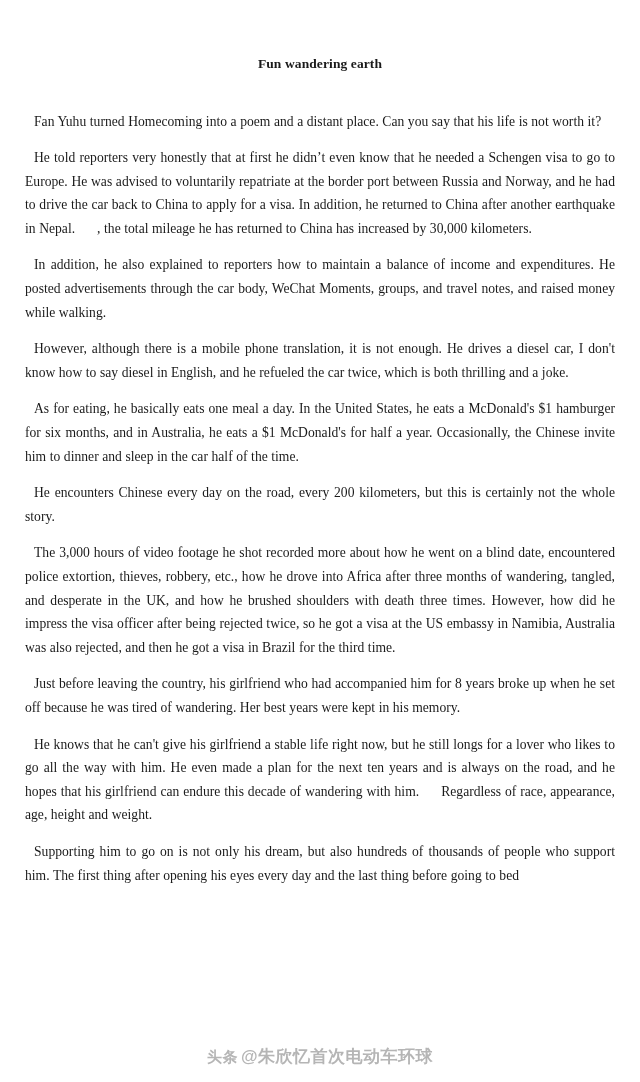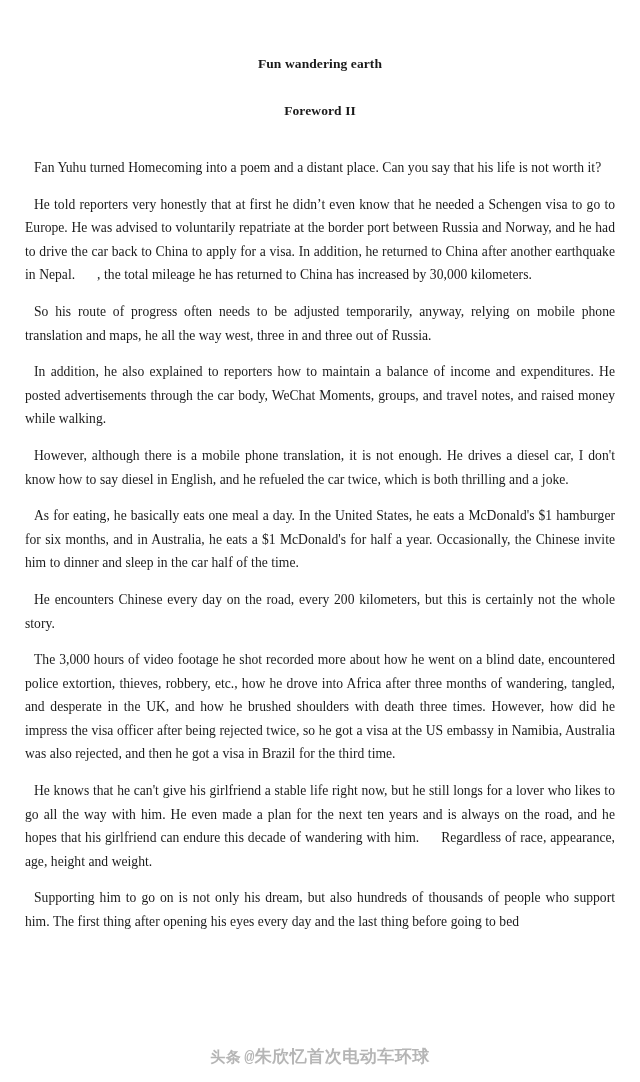--- a/index.html
+++ b/index.html
@@ -62,62 +62,61 @@
     position: absolute;
     left: 0;
     right: 0;
     bottom: 14px;
     text-align: center;
     pointer-events: none;
     user-select: none;
   }
   #watermark .wm-inner {
     display: inline-block;
-    font-family: Liberation Mono, monospace;
+    font-family: Liberation Sans, sans-serif;
     font-size: 17px;
     font-weight: 700;
     color: rgba(120, 120, 120, 0.55);
     letter-spacing: 0.5px;
     white-space: nowrap;
   }
   #watermark .wm-brand {
     font-size: 15px;
     margin-right: 3px;
   }
 </style>
 </head>
 <body>
 
 <div id="page">
 
   <h1 class="doc-title">Fun wandering earth</h1>
-  <h2 class="doc-subtitle">Foreword II</h2>
 
   <div id="body-text">
 
     <p class="para">Fan Yuhu turned Homecoming into a poem and a distant place. Can you say that his life is not worth it?</p>
 
 
 
     <p class="para"><span>He told reporters very honestly that at first he didn’t even know that he needed a Schengen visa to go to Europe. He was advised to voluntarily repatriate at the border port between Russia and Norway, and he had to drive the car back to China to apply for a visa. In addition, he returned to China after another earthquake in Nepal.</span><span class="gap"></span><span>, the total mileage he has returned to China has increased by 30,000 kilometers.</span></p>
 
-    <p class="para">So his route of progress often needs to be adjusted temporarily, anyway, relying on mobile phone translation and maps, he all the way west, three in and three out of Russia.</p>
 
     <p class="para">In addition, he also explained to reporters how to maintain a balance of income and expenditures. He posted advertisements through the car body, WeChat Moments, groups, and travel notes, and raised money while walking.</p>
 
     <p class="para">However, although there is a mobile phone translation, it is not enough. He drives a diesel car, I don't know how to say diesel in English, and he refueled the car twice, which is both thrilling and a joke.</p>
 
     <p class="para">As for eating, he basically eats one meal a day. In the United States, he eats a McDonald's $1 hamburger for six months, and in Australia, he eats a $1 McDonald's for half a year. Occasionally, the Chinese invite him to dinner and sleep in the car half of the time.</p>
 
 
     <p class="para">He encounters Chinese every day on the road, every 200 kilometers, but this is certainly not the whole story.</p>
 
     <p class="para">The 3,000 hours of video footage he shot recorded more about how he went on a blind date, encountered police extortion, thieves, robbery, etc., how he drove into Africa after three months of wandering, tangled, and desperate in the UK, and how he brushed shoulders with death three times. However, how did he impress the visa officer after being rejected twice, so he got a visa at the US embassy in Namibia, Australia was also rejected, and then he got a visa in Brazil for the third time.</p>
 
 
+    <p class="para">Just before leaving the country, his girlfriend who had accompanied him for 8 years broke up when he set off because he was tired of wandering. Her best years were kept in his memory.</p>
 
     <p class="para"><span>He knows that he can't give his girlfriend a stable life right now, but he still longs for a lover who likes to go all the way with him. He even made a plan for the next ten years and is always on the road, and he hopes that his girlfriend can endure this decade of wandering with him.</span><span class="gap"></span><span>Regardless of race, appearance, age, height and weight.</span></p>
 
     <p class="para">Supporting him to go on is not only his dream, but also hundreds of thousands of people who support him. The first thing after opening his eyes every day and the last thing before going to bed</p>
 
   </div>
 
   <div id="watermark">
     <span class="wm-inner"><span class="wm-brand">头条</span><span>@朱欣忆首次电动车环球</span></span>
   </div>

